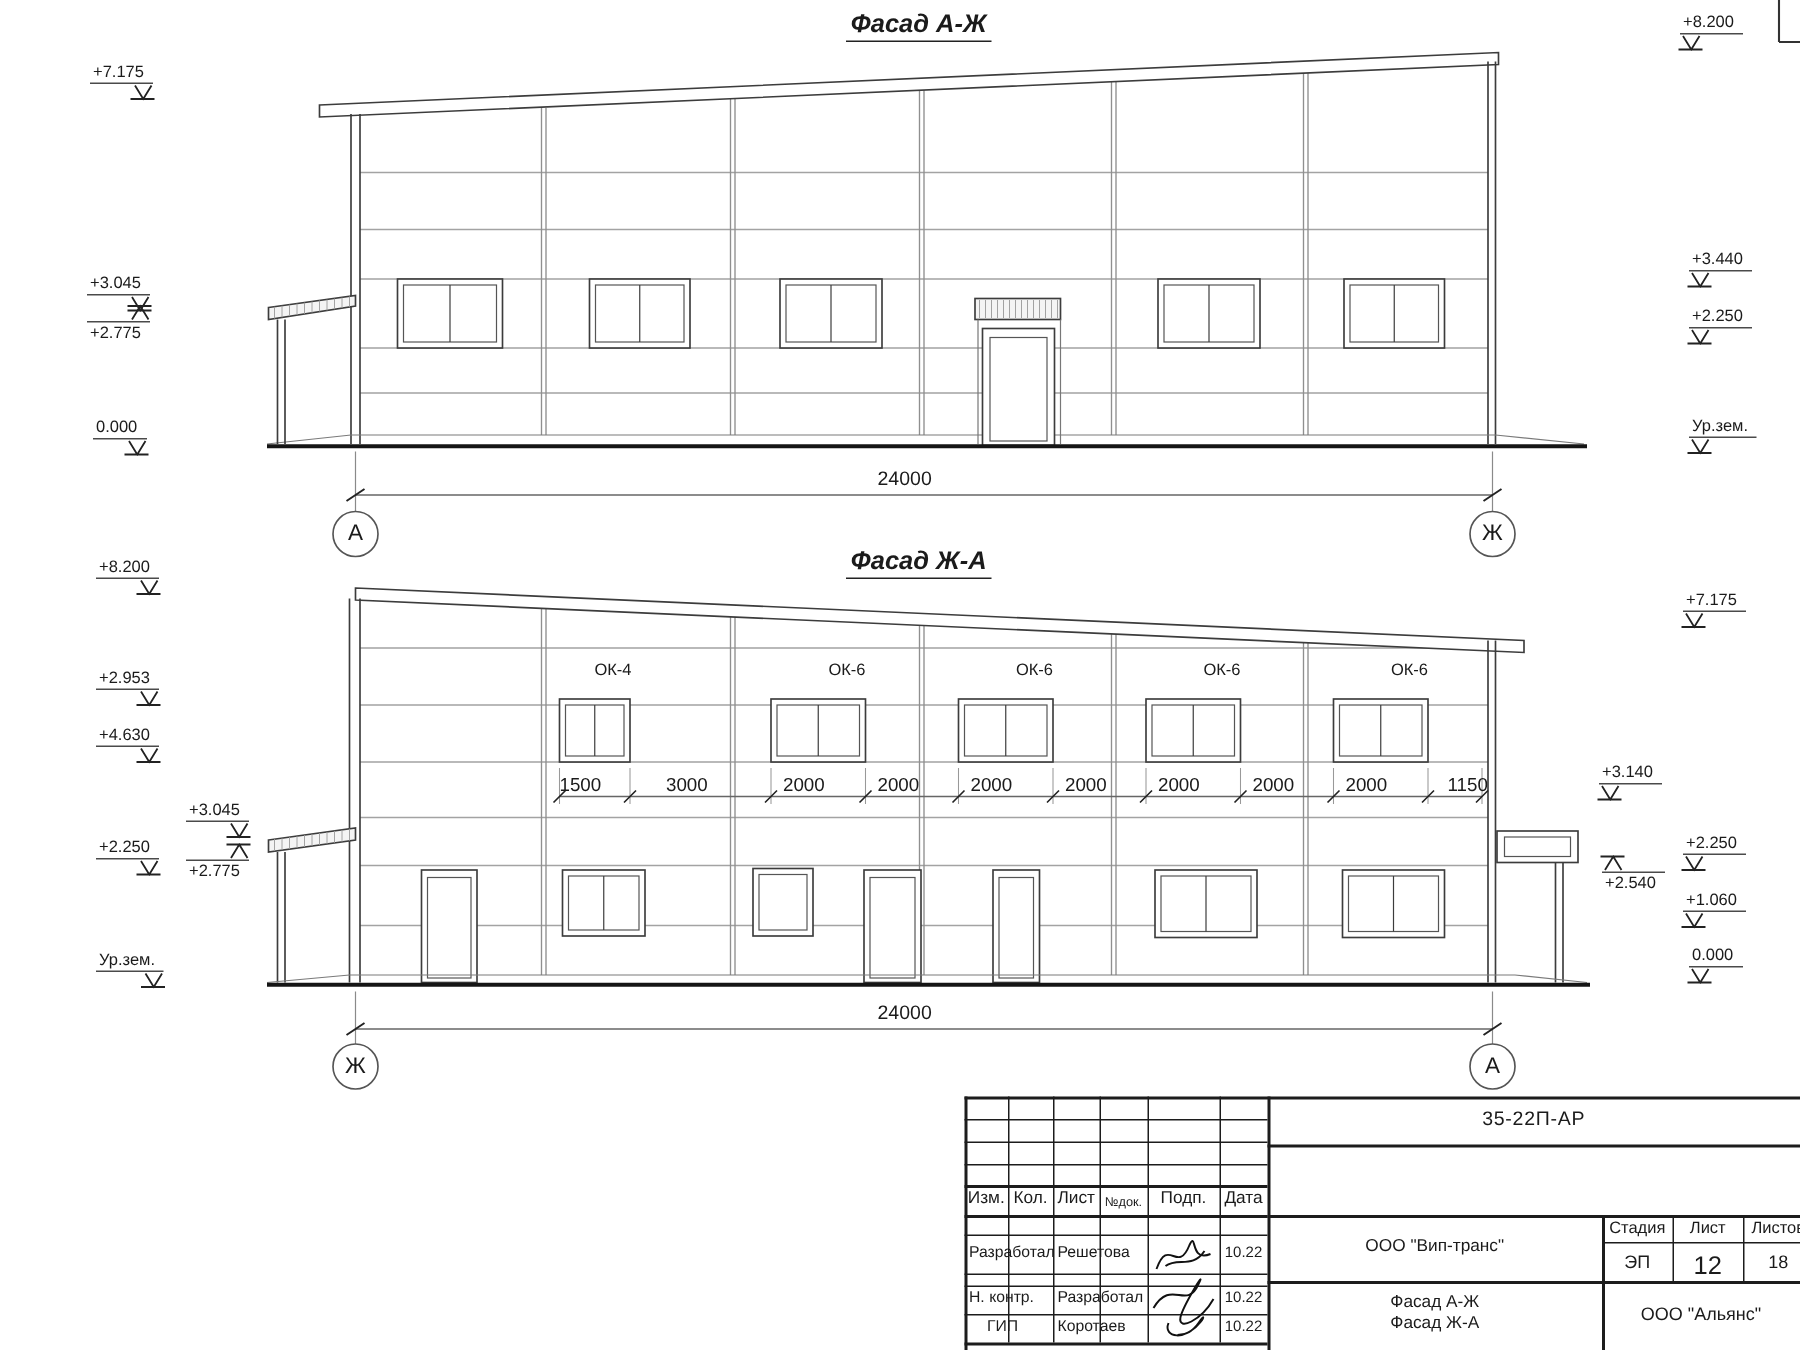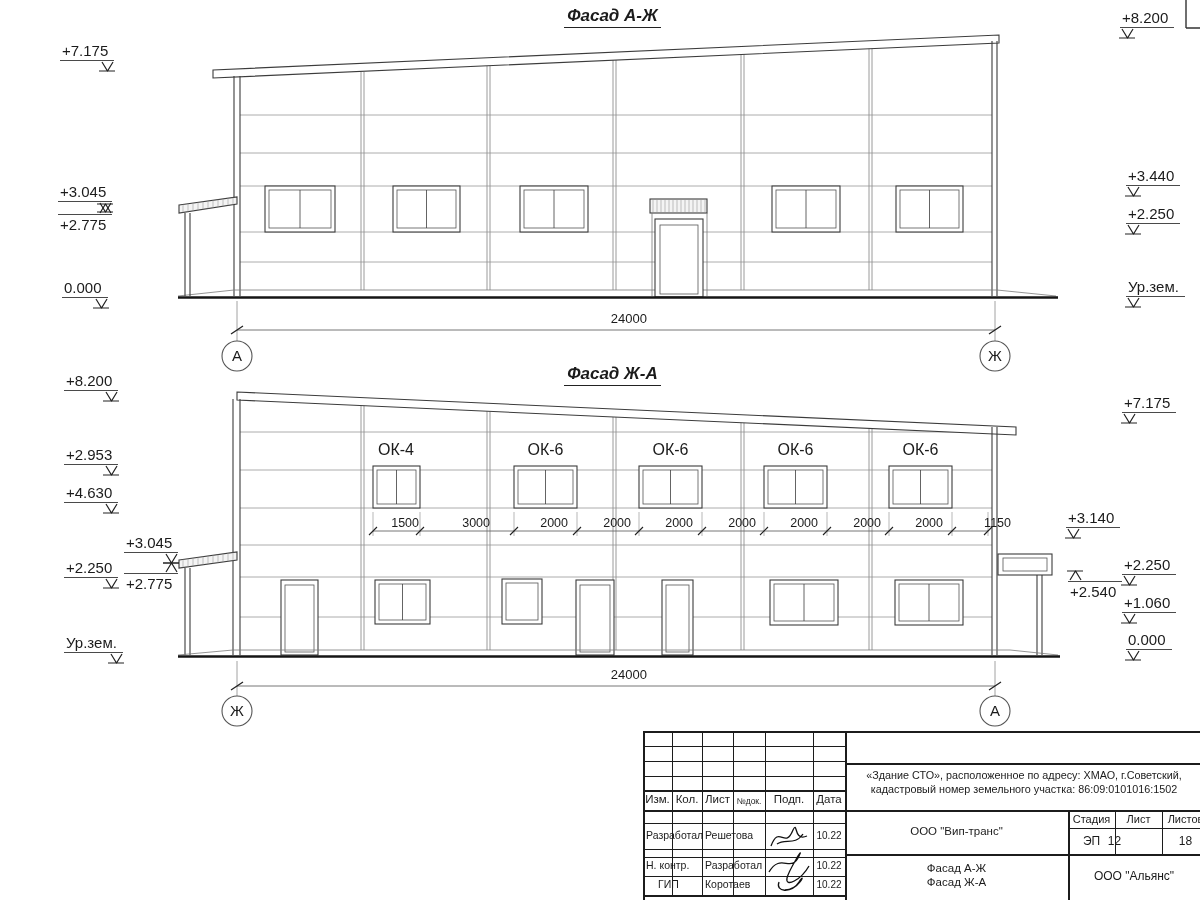--- a/index.html
+++ b/index.html
@@ -1,31 +1,31 @@
 <!DOCTYPE html>
 <html><head>
 <meta charset="utf-8">
 <style>
   html,body{margin:0;padding:0;background:#fff;}
   body{width:1200px;height:900px;overflow:hidden;font-family:"Liberation Sans",sans-serif;color:#1b1b1b;}
   .page{position:relative;width:1200px;height:900px;background:#fff;}
   svg.lw{position:absolute;left:0;top:0;z-index:0;}
   .ftitle{position:absolute;z-index:2;font-style:italic;font-weight:bold;font-size:17px;text-align:center;}
   .ftitle .ul{border-bottom:1.3px solid #222;padding:0 3px 2px 3px;}
-  .elev{position:absolute;z-index:2;font-size:15px;white-space:nowrap;}
+  .elev{position:absolute;z-index:2;font-size:11px;white-space:nowrap;}
   .elev .shelf{display:inline-block;border-bottom:1px solid #4a4a4a;padding:0 6px 1px 2px;}
   .elev.up .shelf{border-bottom:none;border-top:1px solid #4a4a4a;padding:1px 6px 0 2px;}
   .elev svg{position:absolute;}
   .elev.a-r svg{right:-2px;}
   .elev.a-l svg{left:-2px;}
   .elev.dn svg{bottom:-11px;}
   .elev.up svg{top:-11px;}
   .axis{position:absolute;z-index:2;width:30px;height:30px;text-align:center;line-height:30px;font-size:15px;}
-  .dim{position:absolute;z-index:2;font-size:12.5px;text-align:right;}
-  .wlabel{position:absolute;z-index:2;font-size:16px;text-align:center;}
+  .dim{position:absolute;z-index:2;font-size:12.5px;text-align:left;}
+  .wlabel{position:absolute;z-index:2;font-size:11px;text-align:right;}
   .tb{position:absolute;left:643px;top:731px;width:557px;height:169px;z-index:2;}
   .tb .hl,.tb .vl{position:absolute;background:#1c1c1c;}
   .tb .txt{position:absolute;font-size:11.5px;text-align:center;white-space:nowrap;}
   .tb .txtl{position:absolute;font-size:10.5px;text-align:left;white-space:nowrap;}
   .tb .small{font-size:8.5px;}
   .tb .big{font-size:13px;letter-spacing:.5px;}
   .tb .desc{font-size:10.8px;line-height:14px;text-align:center;white-space:normal;}
   .tb .sig{position:absolute;z-index:3;}
 </style>
 </head>
@@ -297,30 +297,27 @@
   <div class="vl" style="left:202px;top:0;width:2px;height:169px"></div>
   <div class="vl" style="left:425px;top:79px;width:2px;height:90px"></div>
   <div class="vl" style="left:29px;top:0;width:1px;height:164px"></div>
   <div class="vl" style="left:59px;top:0;width:1px;height:164px"></div>
   <div class="vl" style="left:90px;top:0;width:1px;height:164px"></div>
   <div class="vl" style="left:122px;top:0;width:1px;height:164px"></div>
   <div class="vl" style="left:170px;top:0;width:1px;height:164px"></div>
   <div class="vl" style="left:472px;top:79px;width:1px;height:44px"></div>
   <div class="vl" style="left:519px;top:79px;width:1px;height:44px"></div>
 
-  <div class="desc" style="position:absolute;left:205px;top:37px;width:352px">
-    <span>«Здание СТО», расположенное по адресу: ХМАО, г.Советский,</span><br>
-    <span>кадастровый номер земельного участка: 86:09:0101016:1502</span>
-  </div>
+  <div class="txt big" style="left:202px;top:7px;width:355px">35-22П-АР</div>
   <div class="txt" style="left:202px;top:94px;width:223px">ООО "Вип-транс"</div>
   <div class="txt" style="left:425px;top:82px;width:47px;font-size:11px">Стадия</div>
   <div class="txt" style="left:472px;top:82px;width:47px;font-size:11px">Лист</div>
   <div class="txt" style="left:519px;top:82px;width:47px;font-size:11px">Листов</div>
   <div class="txt" style="left:425px;top:103px;width:47px;font-size:12px">ЭП</div>
-  <div class="txt" style="left:448px;top:103px;width:47px;font-size:12px">12</div>
+  <div class="txt" style="left:472px;top:103px;width:47px;font-size:17px">12</div>
   <div class="txt" style="left:519px;top:103px;width:47px;font-size:12px">18</div>
   <div class="txt" style="left:202px;top:131px;width:223px">Фасад А-Ж</div>
   <div class="txt" style="left:202px;top:145px;width:223px">Фасад Ж-А</div>
   <div class="txt" style="left:425px;top:138px;width:132px;font-size:12px">ООО "Альянс"</div>
 
   <div class="txt" style="left:0;top:62px;width:29px">Изм.</div>
   <div class="txt" style="left:29px;top:62px;width:30px">Кол.</div>
   <div class="txt" style="left:59px;top:62px;width:31px">Лист</div>
   <div class="txt small" style="left:90px;top:65px;width:32px">№док.</div>
   <div class="txt" style="left:122px;top:62px;width:48px">Подп.</div>

